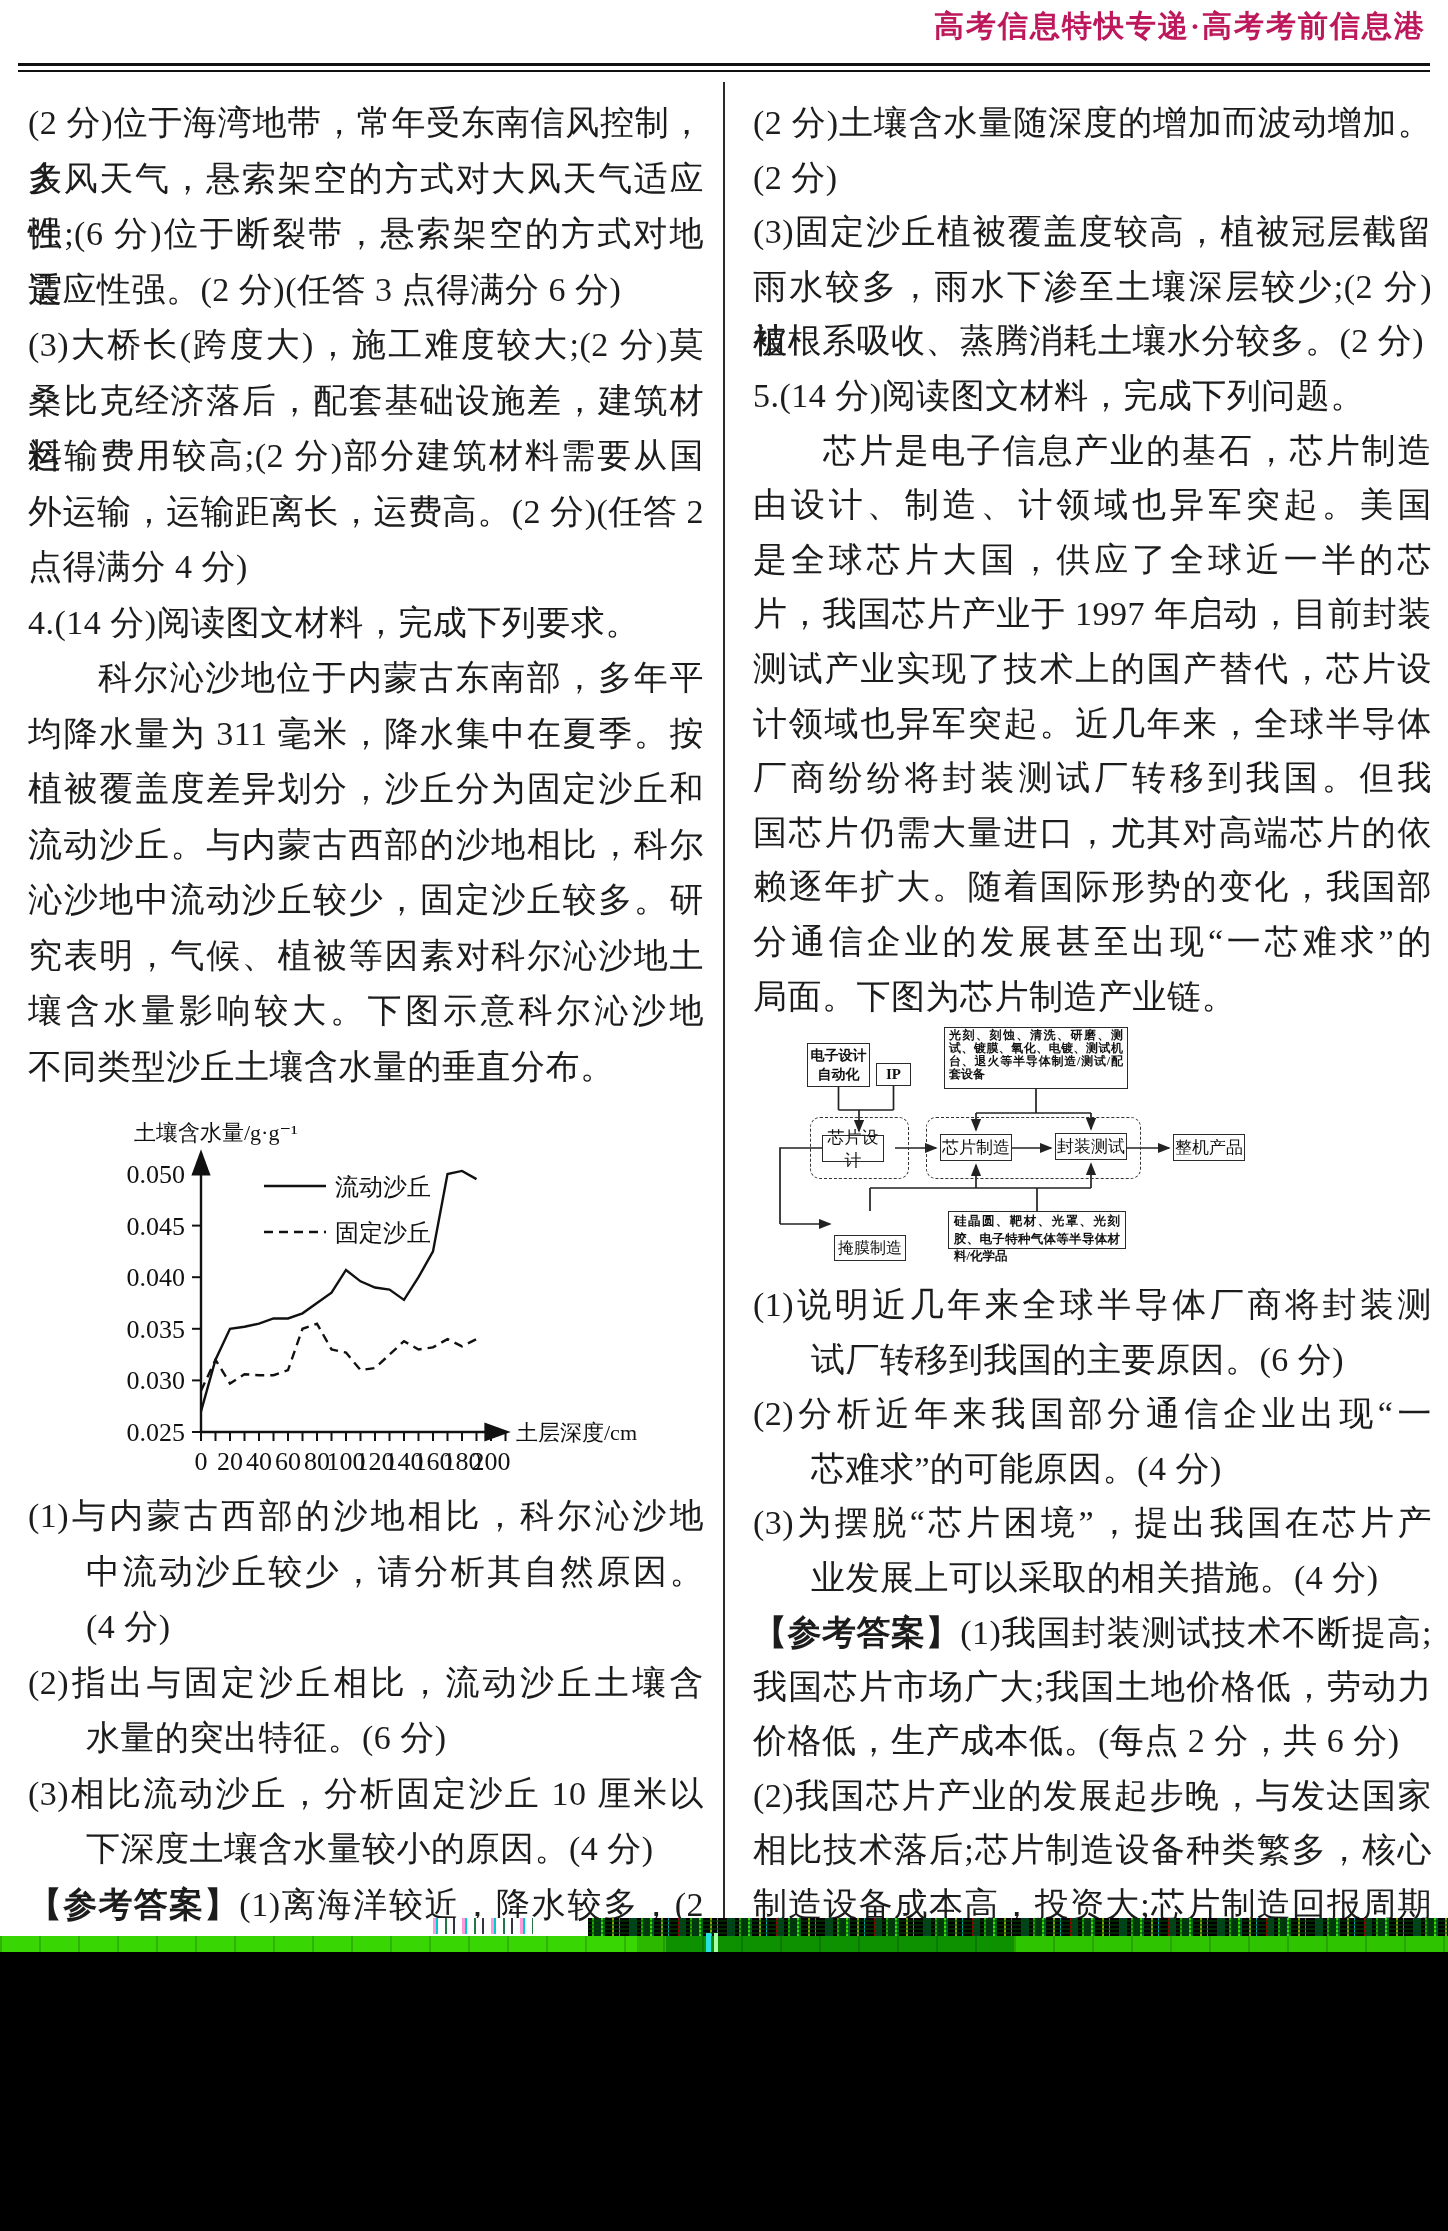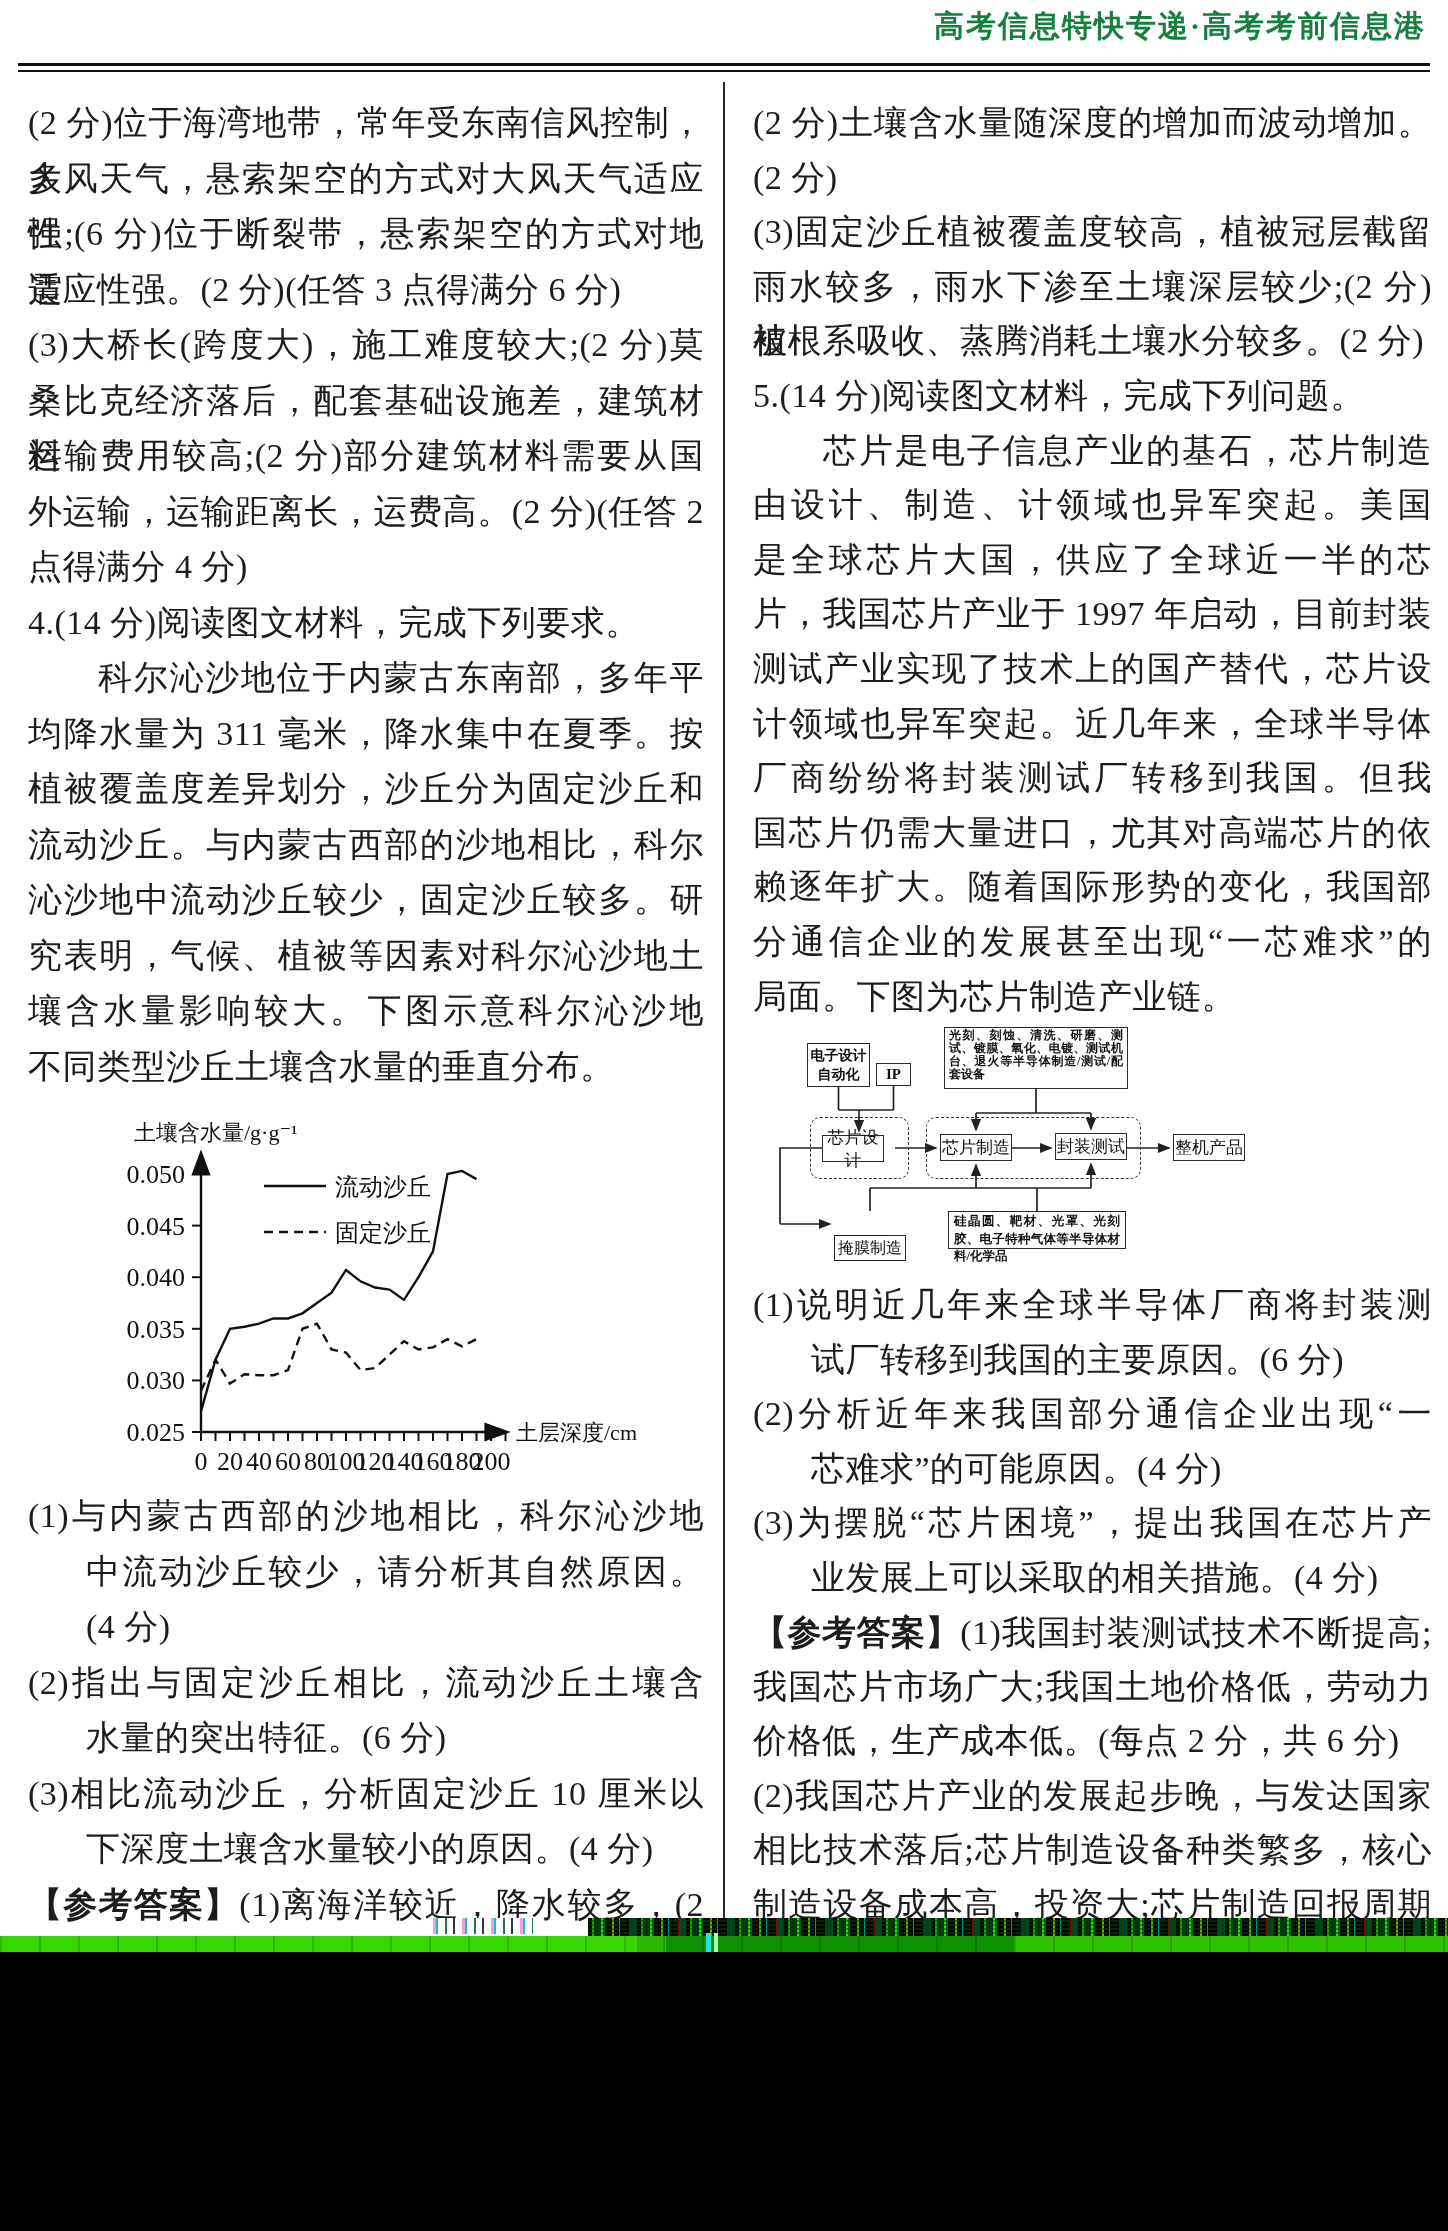--- a/index.html
+++ b/index.html
@@ -2,21 +2,21 @@
 <html><head>
 <meta charset="utf-8">
 <style>
   html,body{margin:0;padding:0;background:#ffffff;}
   body{width:1448px;height:2231px;position:relative;overflow:hidden;
        font-family:"Liberation Serif","DejaVu Serif",serif;color:#1c1c1c;}
   *{box-sizing:border-box;}
 
   
   .masthead{position:absolute;top:6px;right:22px;font-size:30px;font-weight:bold;
-            letter-spacing:2px;color:#15803d;}
+            letter-spacing:2px;color:#be185d;}
   .rule{position:absolute;left:18px;right:18px;background:#111;}
   .rule1{top:63px;height:3px;}
   .rule2{top:70px;height:2px;}
   .divider{position:absolute;left:723px;top:82px;width:2px;height:1848px;background:#2a2a2a;}
 
   
   .col{position:absolute;font-size:34px;}
   .col .line{line-height:55.5px;height:55.5px;letter-spacing:0.5px;}
   .col.rt .line{line-height:54.6px;height:54.6px;}
   .col.rb .line{line-height:54.5px;height:54.5px;}

